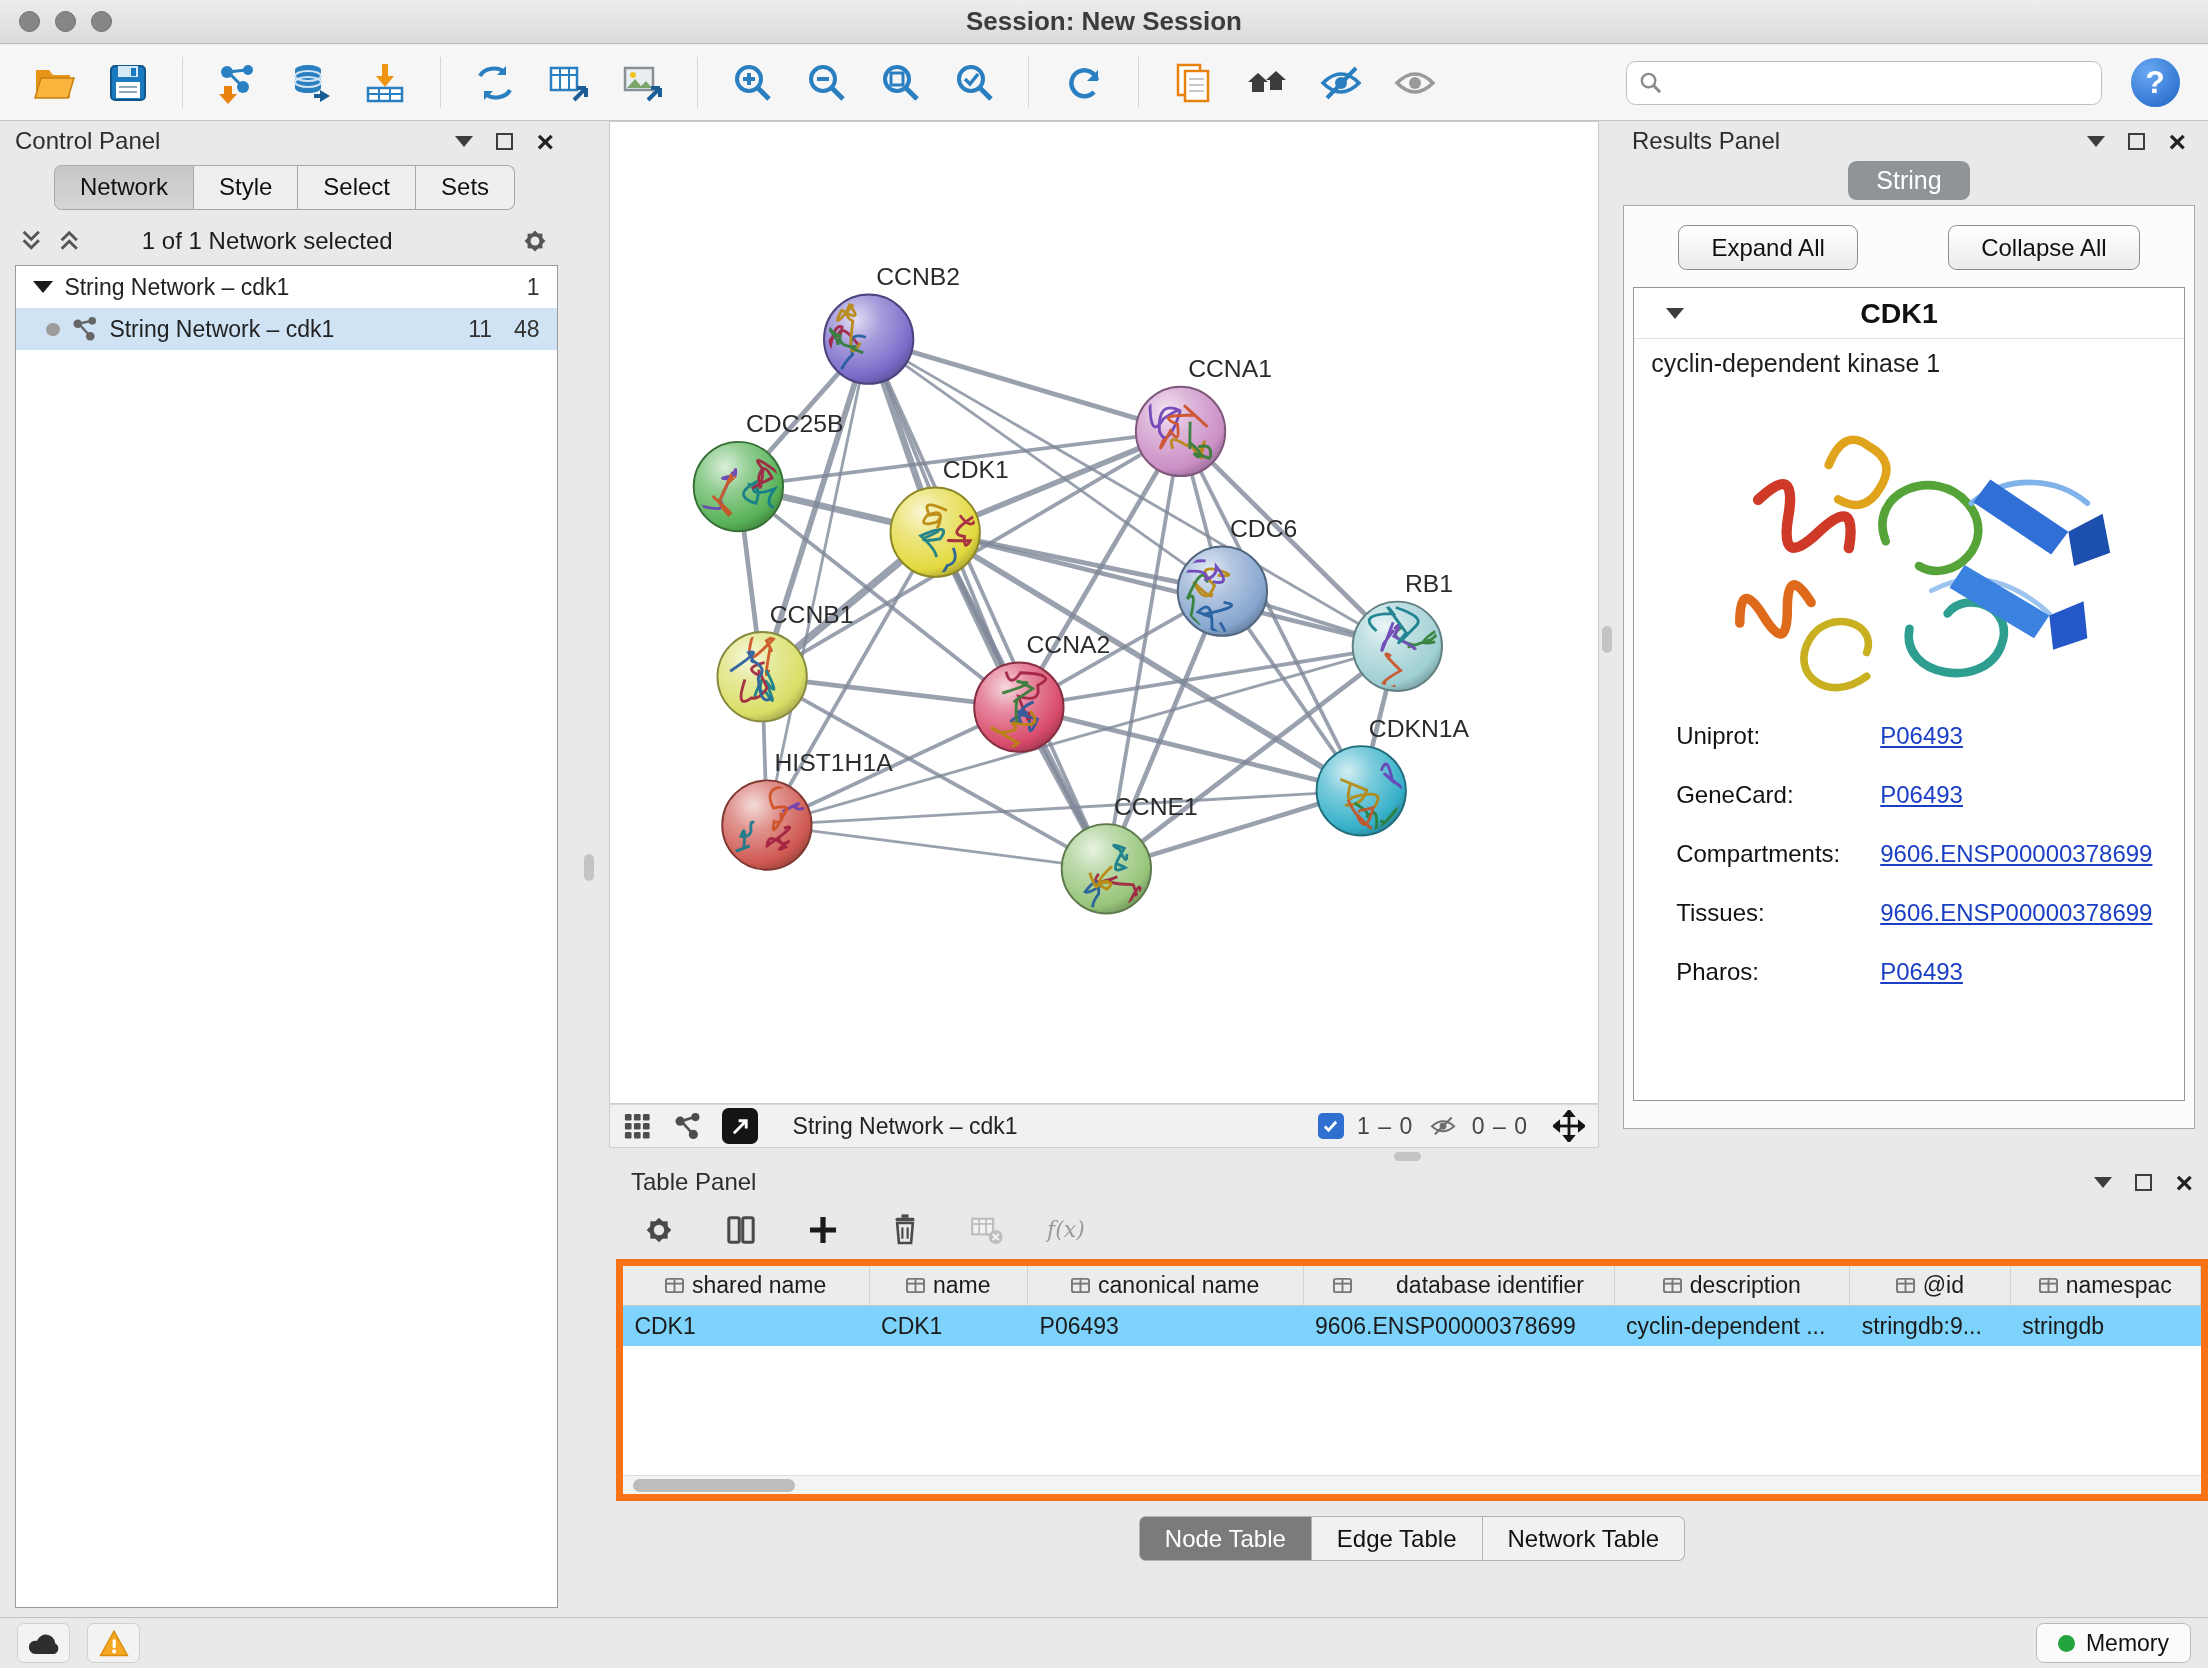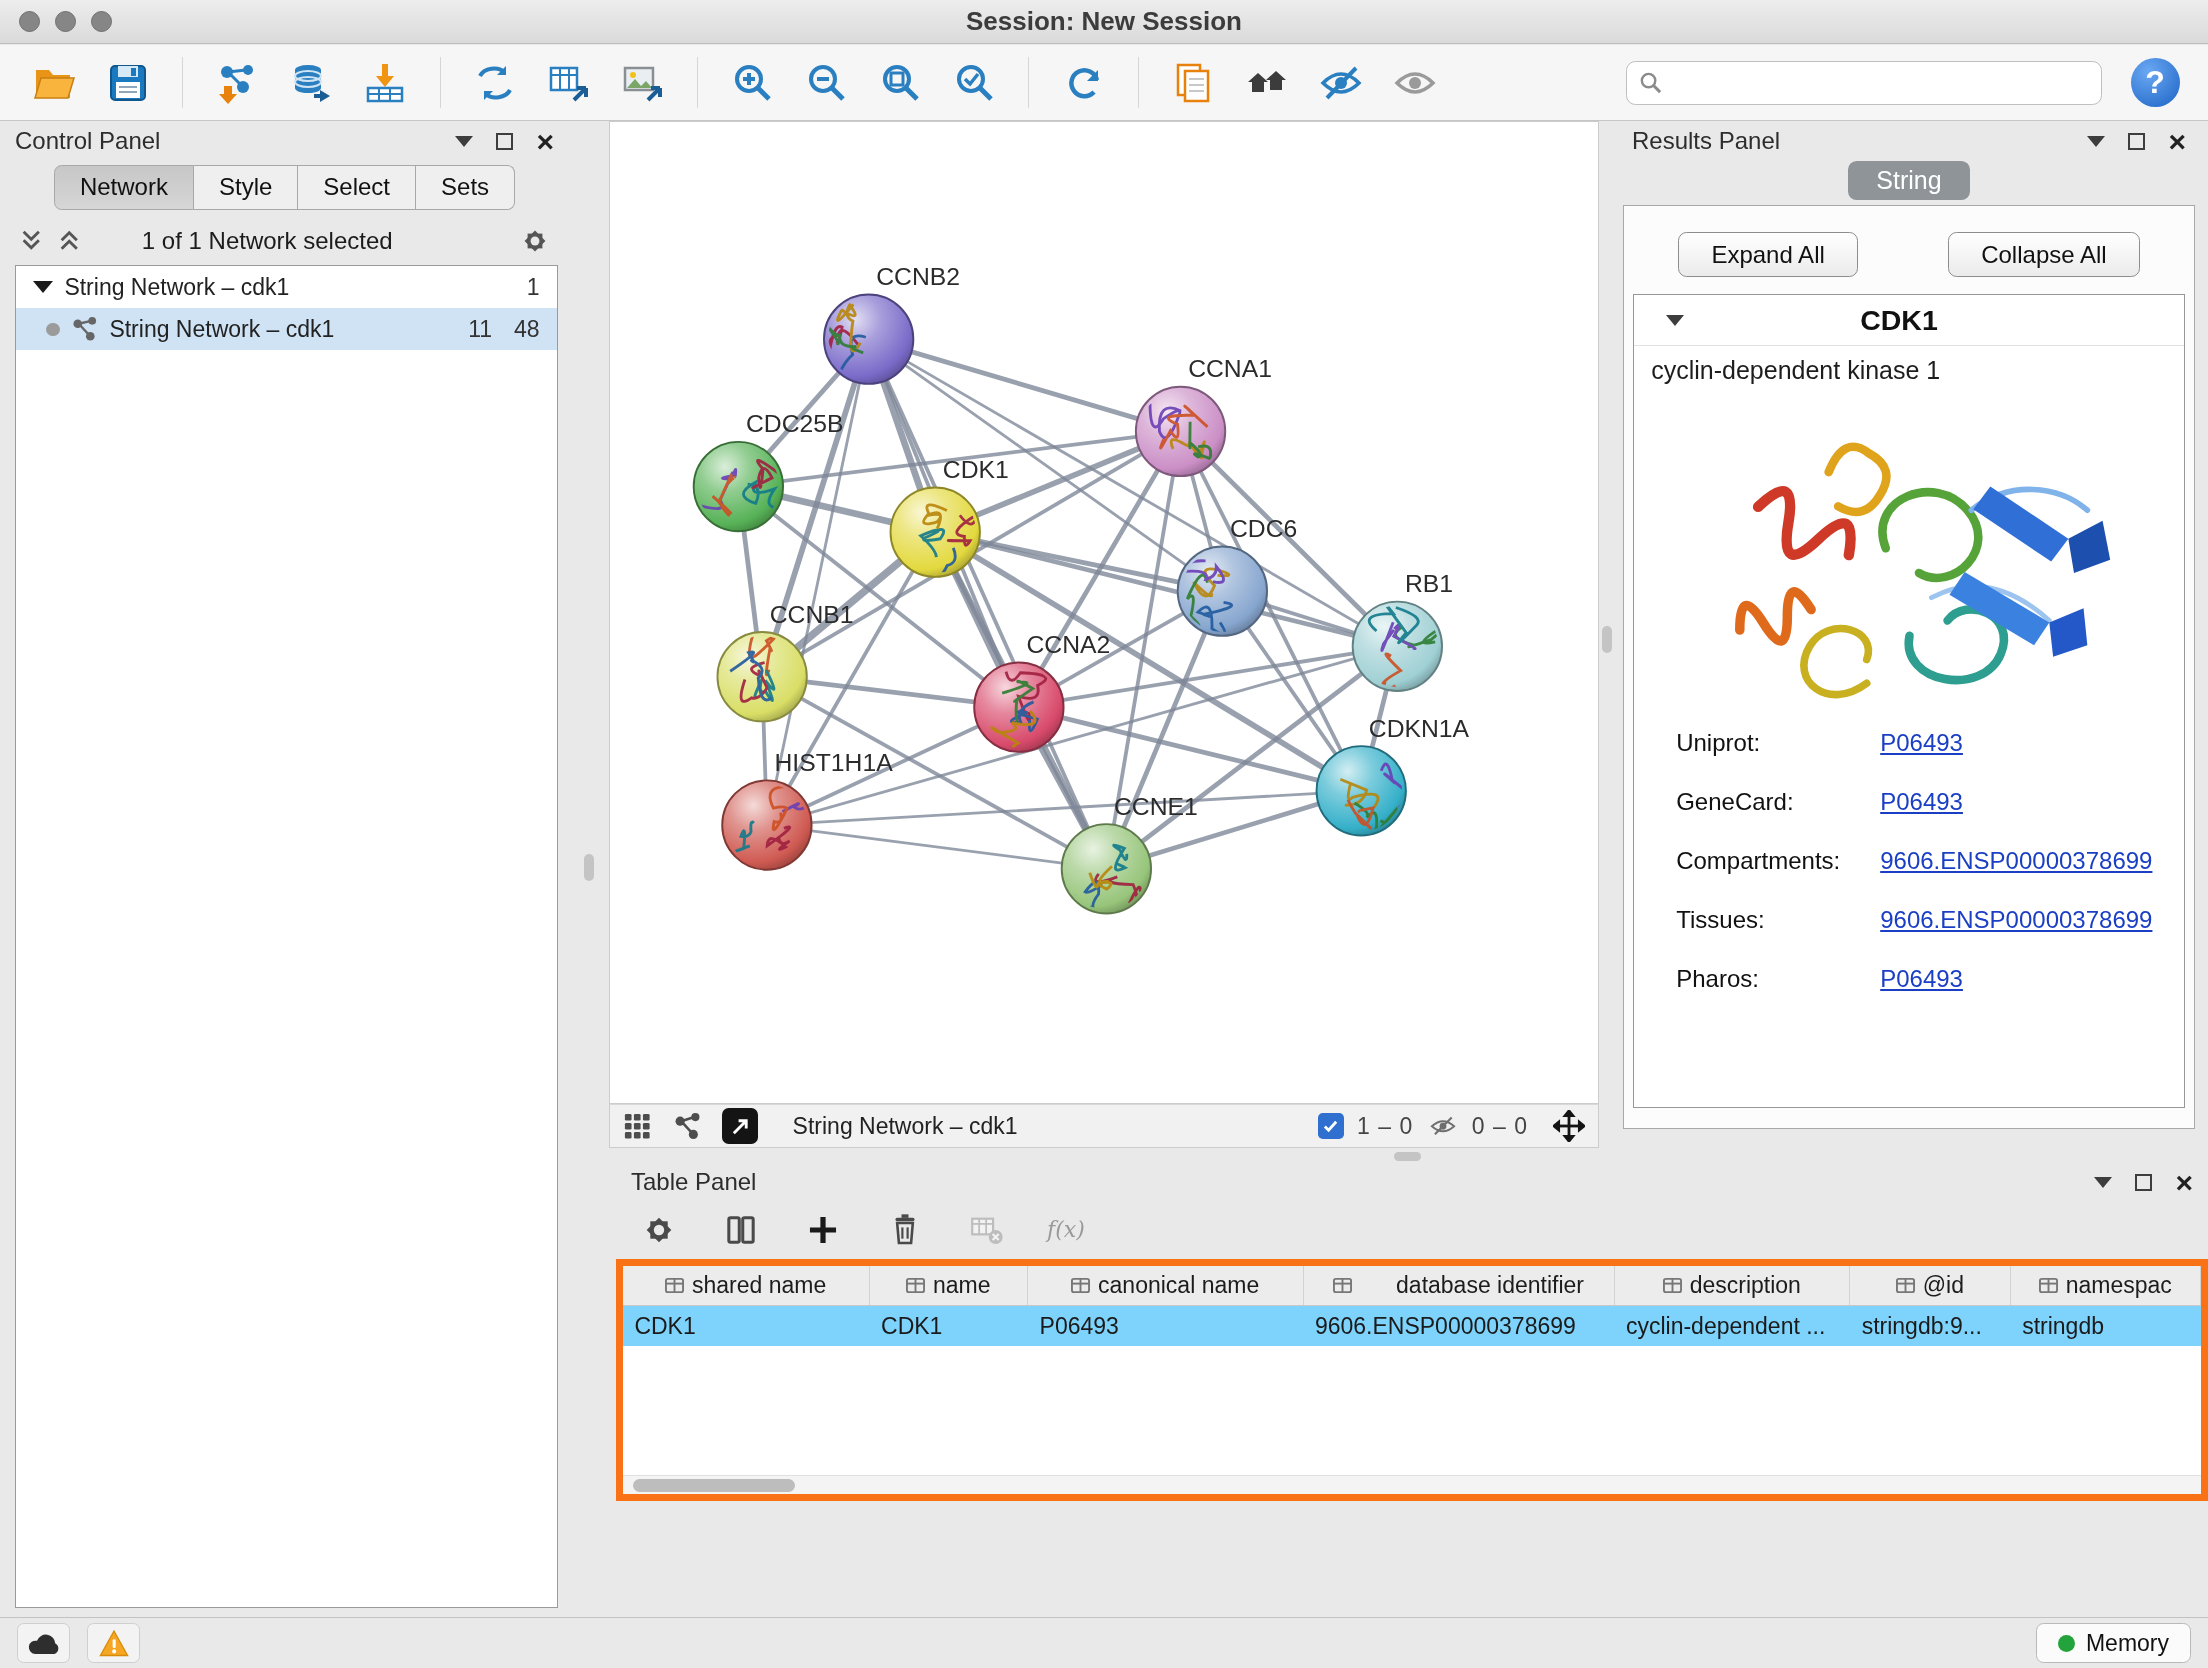--- a/index.html
+++ b/index.html
@@ -62,21 +62,21 @@
   .vt-right { margin-left:auto; display:flex; align-items:center; gap:13.3px;padding-left:32px; }
   .vt-check { width:26px; height:26px; border-radius:4.8px; background:#2e6fd0; display:flex; align-items:center; justify-content:center; cursor:pointer; }
   .vt-black-btn { width:36px; height:36px; border-radius:6.7px; background:#141414; display:flex; align-items:center; justify-content:center; cursor:pointer; }
   .vt-num { color:#444; letter-spacing:1px; }
 
   
   .results-panel { position:absolute; left:1617px; top:121px; width:584px; height:1027px; }
   .string-pill { width:fit-content; margin:0 auto; background:#8f9499; color:#fff; font-size:25px; padding:4.8px 28.5px; border-radius:8.6px; cursor:pointer; }
   .results-body { margin:5.7px 5.7px 0 5.7px; border:1px solid #a8a8a8; background:#fcfcfc; padding:13.3px 9.5px; height:calc(100% - 103px); }
   .rb-buttons { display:flex; justify-content:space-around; margin:5.7px 0 17px 0; }
-  .rp-btn { border:1.9px solid #8d8d8d; border-radius:8.6px; background:linear-gradient(#ffffff,#ebebeb); padding:7.6px 32px; font-size:24px; color:#111; cursor:pointer;margin-top:7px; }
+  .rp-btn { border:1.9px solid #8d8d8d; border-radius:8.6px; background:linear-gradient(#ffffff,#ebebeb); padding:7.6px 32px; font-size:24px; color:#111; cursor:pointer; }
   .entry-card { border:1px solid #979797; background:#fff; height:calc(100% - 82px); }
   .entry-head { display:flex; align-items:center; height:51px; padding:0 32px; border-bottom:1px solid #e2e2e2; }
   .entry-gene { flex:1; text-align:center; font-size:28.5px; font-weight:bold; color:#111; margin-right:38px; }
   .entry-desc { font-size:25px; color:#1d1d1d; padding:9.5px 17px 3.8px 17px; }
   .protein-fig { margin:7.6px auto 0 auto; }
   .crosslinks-title { font-size:26px; font-weight:bold; color:#111; padding:17px 0 9.5px 25px; }
   .crosslinks { display:grid; grid-template-columns:204px auto; row-gap:31px; padding-left:42px; font-size:24px; align-items:baseline; }
   .cl-label { color:#111; }
   .cl-link { color:#1a3fc4; text-decoration:underline; cursor:pointer; }
 
@@ -812,20 +812,25 @@
         <div class="td" style="width: 314px;">9606.ENSP00000378699</div>
         <div class="td" style="width: 238px;">cyclin-dependent ...</div>
         <div class="td" style="width: 162px;">stringdb:9...</div>
         <div class="td" style="width: 192px;">stringdb</div>
       </div>
     <div class="tbl-fill"></div>
     <div class="hscroll">
         <div class="hthumb"></div>
       </div>
   </div>
+  <div class="bt-tabs" id="bt-tabs">
+      <div class="bt-tab sel">Node Table</div>
+      <div class="bt-tab">Edge Table</div>
+      <div class="bt-tab">Network Table</div>
+    </div>
 </div>
 
 <div class="status-bar">
   <div class="sb-btn">
     <svg width="34" height="25" viewBox="0 0 36 26">
         <path d="M9 24a7 7 0 1 1 1.6-13.8A10 10 0 0 1 30 13a6 6 0 0 1-1 11z" fill="#2e2e2e"></path>
       </svg>
   </div>
   <div class="sb-btn">
     <svg width="32" height="28.5" viewBox="0 0 46 42">

